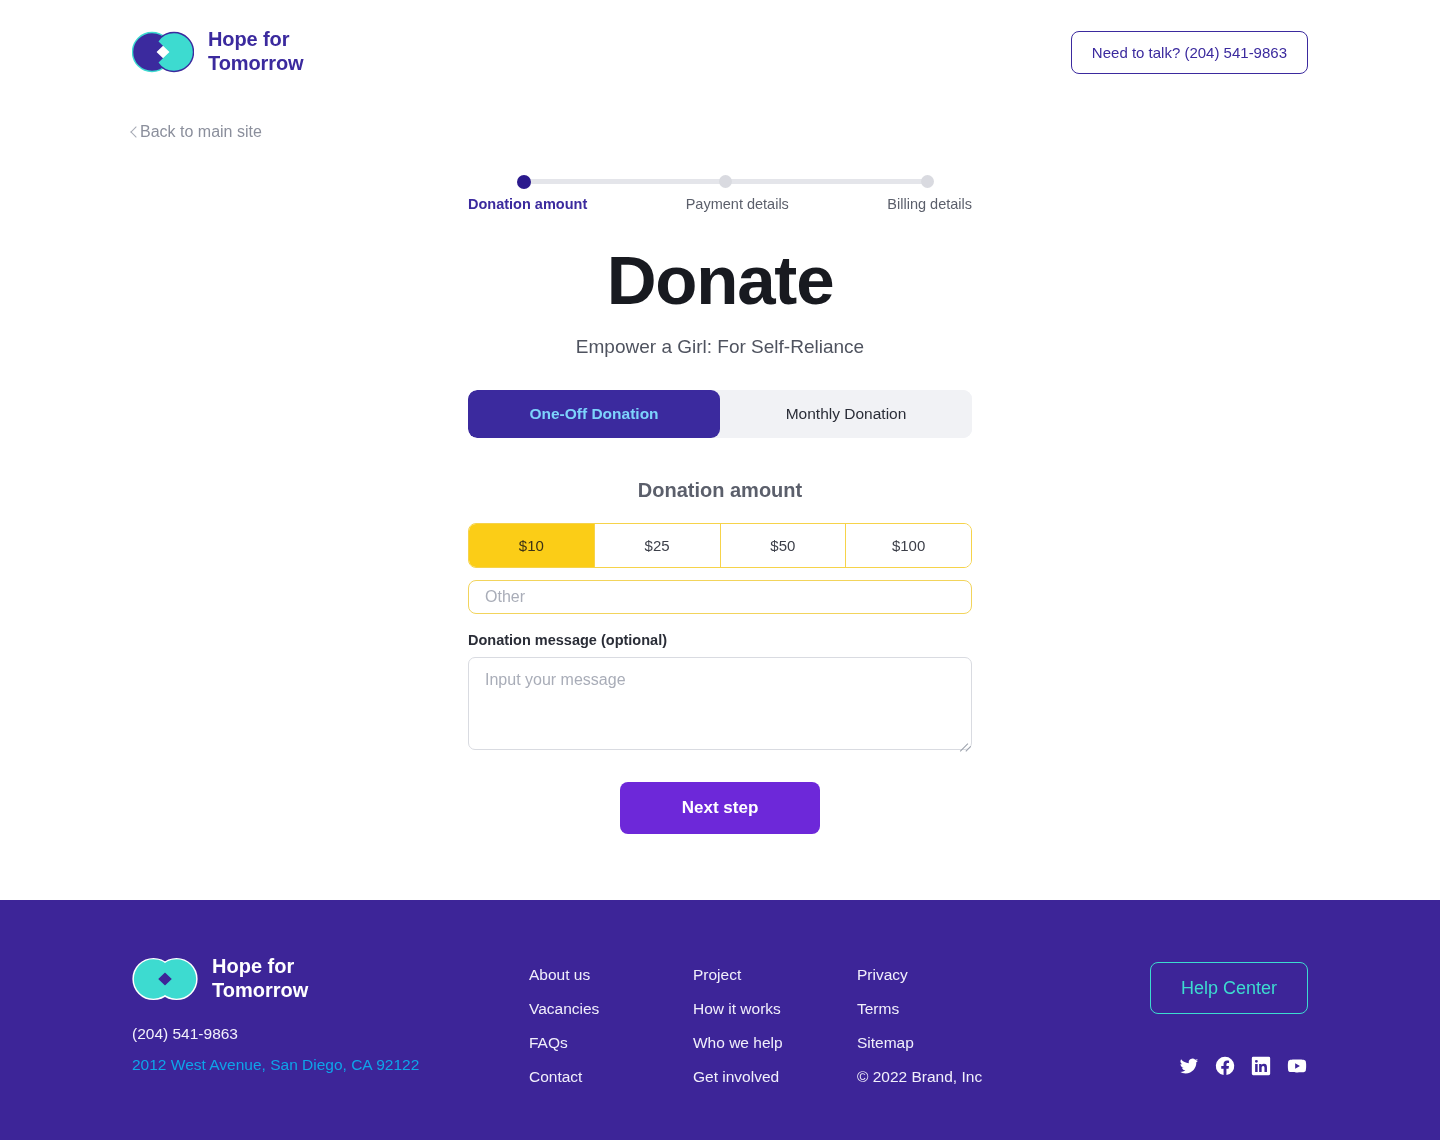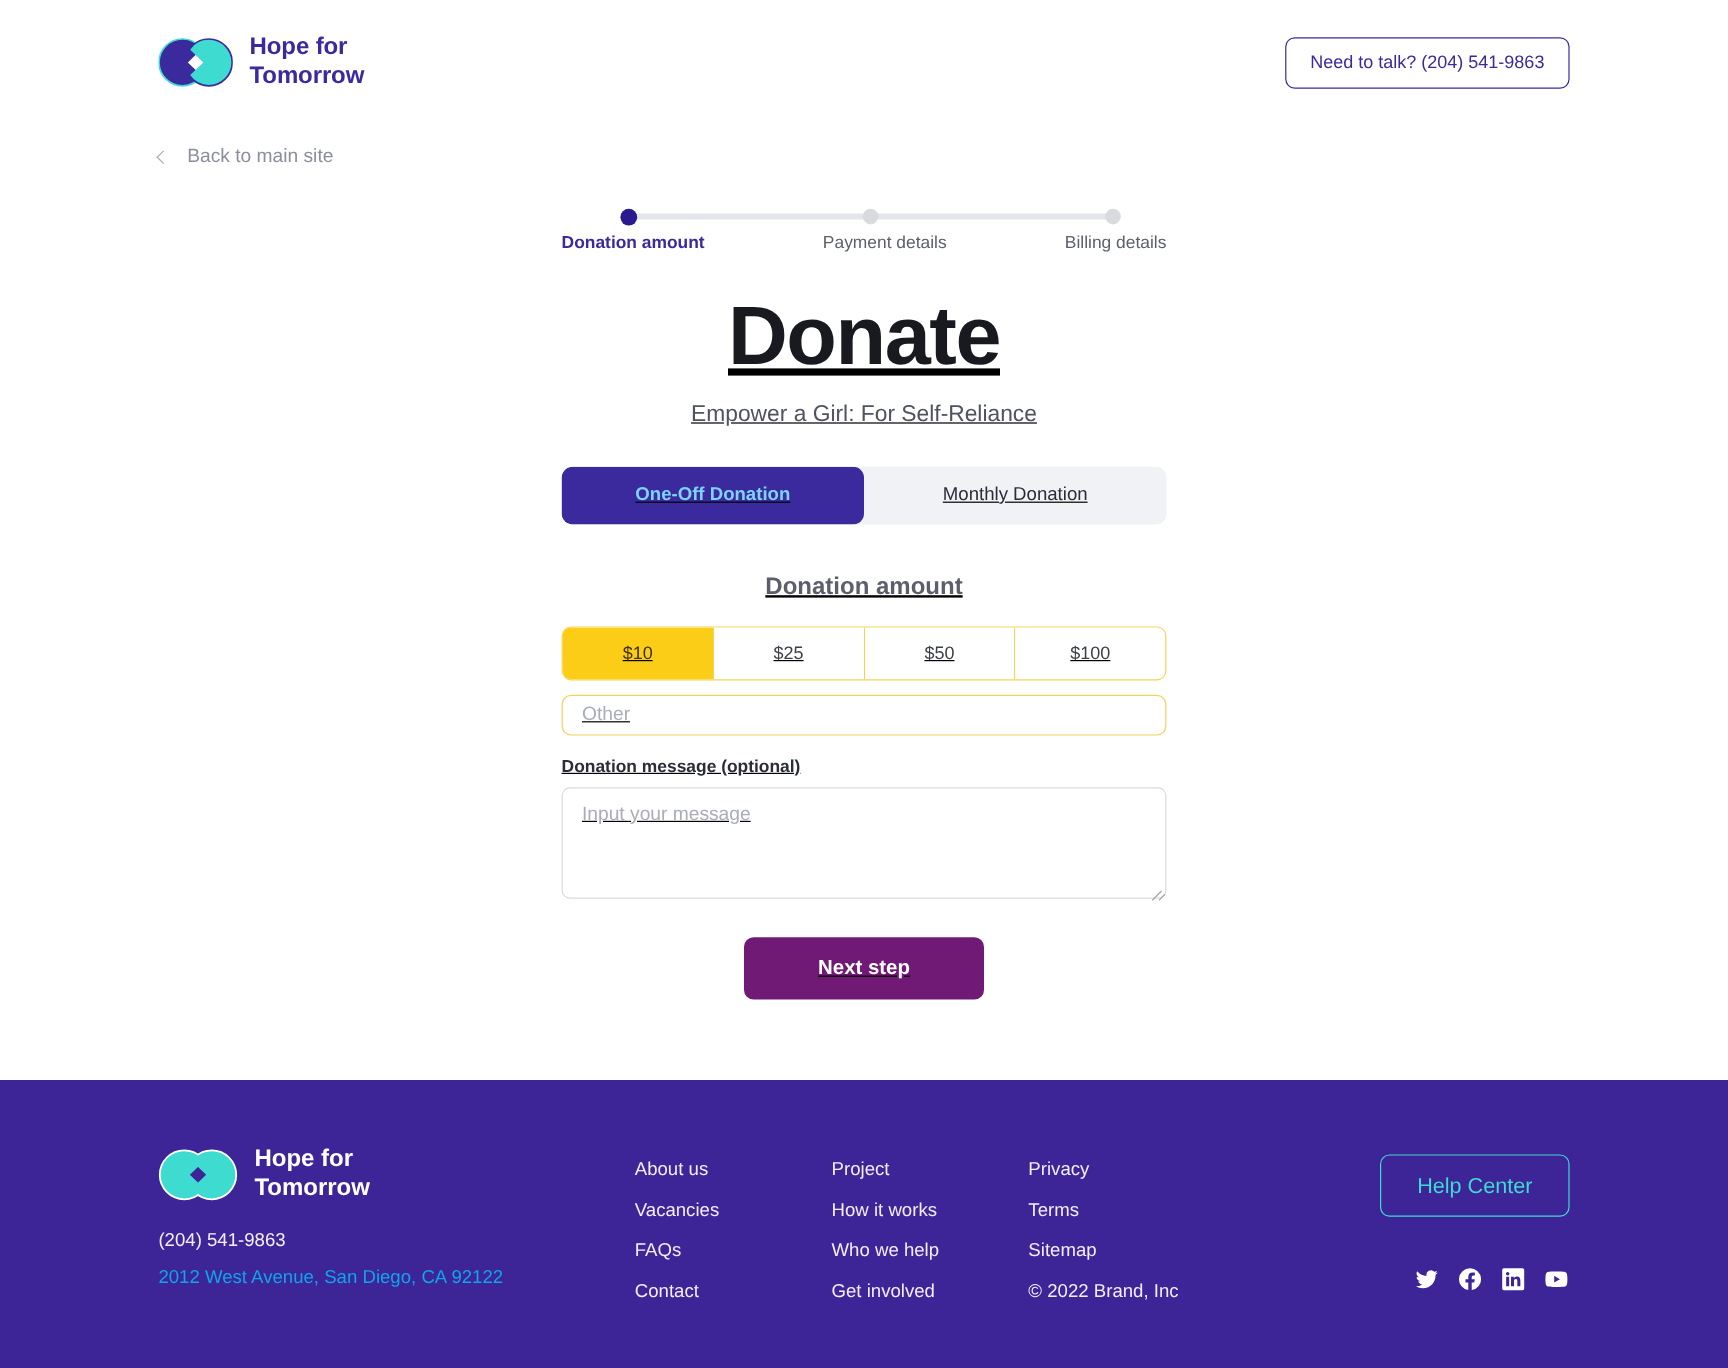--- a/index.html
+++ b/index.html
@@ -62,21 +62,21 @@
   }
 
   
   .backlink-row {
     padding: 18px 132px 0 132px;
     flex: 0 0 auto;
   }
   .backlink {
     display: inline-flex;
     align-items: center;
-    gap: 16px;
+    gap: 0;
     color: #8b8f9c;
     font-size: 16px;
     cursor: pointer;
     text-decoration: none;
   }
   .chev {
     display: inline-block;
     width: 8px;
     height: 8px;
     border-left: 1.6px solid #a6aab5;
@@ -267,36 +267,35 @@
     height: 1.2px;
     transform-origin: right center;
   }
   .resize-grip i:nth-child(1) { bottom: 1px; width: 11px; transform: rotate(-45deg); }
   .resize-grip i:nth-child(2) { bottom: 1px; width: 7px;  transform: rotate(-45deg) translateX(0) translateY(4px); }
 
   .next-btn {
     margin-top: 32px;
     width: 200px;
     height: 52px;
-    background: #701a75;
+    background: #6d28d9;
     color: #ffffff;
     border: none;
     border-radius: 8px;
     font-size: 17px;
     font-weight: 600;
     font-family: "Liberation Sans", sans-serif;
     cursor: pointer;
     align-self: center;
   }
 
   .main-inner {
     display: flex;
     flex-direction: column;
     align-items: center;
-    text-decoration: underline;
   }
 
   
   .footer {
     flex: 0 0 auto;
     background: #3d2598;
     height: 240px;
     padding: 55px 132px 0 132px;
     display: flex;
     justify-content: space-between;

